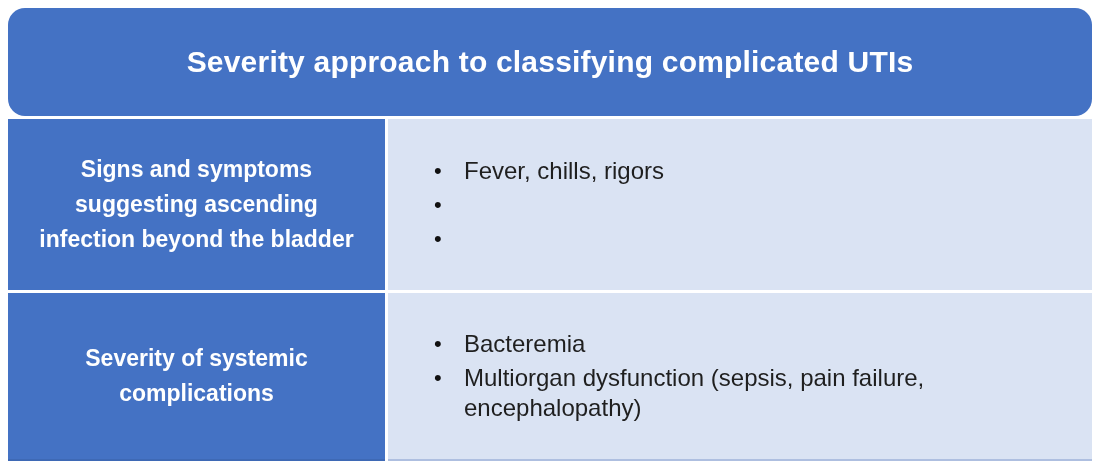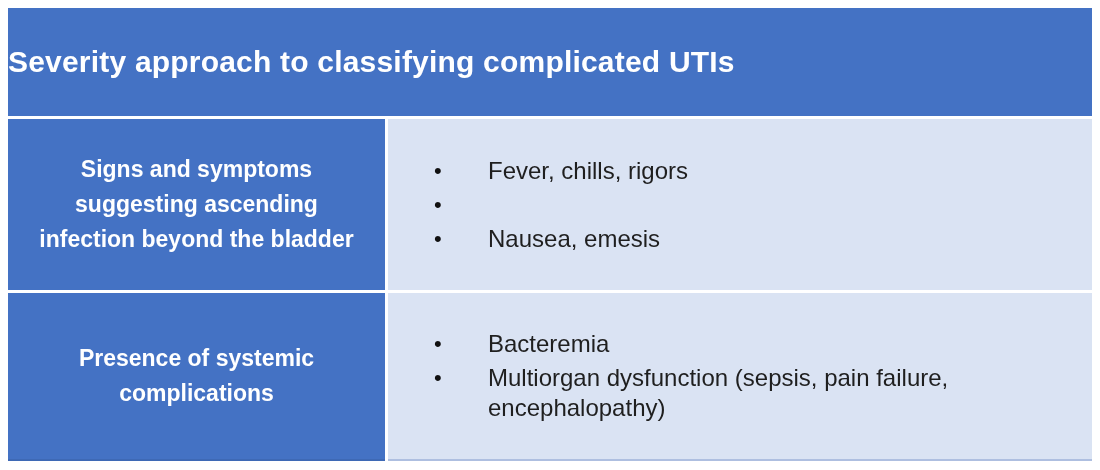--- a/index.html
+++ b/index.html
@@ -29,21 +29,22 @@
     color: #ffffff;
   }
   .cell-light {
     background: #DAE3F3;
     color: #1f1f1f;
   }
   .header-cell {
     grid-column: 1 / span 2;
     display: flex;
     align-items: center;
-    justify-content: flex-start;
+    justify-content: center;
+    border-radius: 17px;
   }
   .title {
     font-size: 30px;
     font-weight: bold;
     letter-spacing: 0.2px;
     text-align: center;
   }
   .label-cell {
     display: flex;
     align-items: center;
@@ -73,21 +74,20 @@
   }
   .dot {
     flex: 0 0 30px;
     margin-left: 46px;
     font-size: 22px;
     line-height: 30px;
     color: #111111;
   }
   .li-text {
     flex: 1;
-    margin-left: 24px;
   }
   
   .bottom-left  { border-bottom: 2px solid #3e69b5; }
   .bottom-right { border-bottom: 2px solid #aebfe0; }
 </style>
 </head>
 <body>
 
 <div class="page">
   <div class="uti-table">
@@ -103,27 +103,26 @@
       <ul class="bullet-list">
         <li>
           <span class="dot">•</span>
           <span class="li-text">Fever, chills, rigors</span>
         </li>
         <li>
           <span class="dot">•</span>
         </li>
         <li>
           <span class="dot">•</span>
-          <span class="li-text">Nausea, emesis</span>
         </li>
       </ul>
     </div>
 
     <div class="cell-blue label-cell bottom-left">
-      <span>Presence of systemic complications</span>
+      <span>Severity of systemic complications</span>
     </div>
     <div class="cell-light content-cell bottom-right">
       <ul class="bullet-list">
         <li>
           <span class="dot">•</span>
           <span class="li-text">Bacteremia</span>
         </li>
         <li>
           <span class="dot">•</span>
           <span class="li-text">Multiorgan dysfunction (sepsis, pain failure, encephalopathy)</span>

